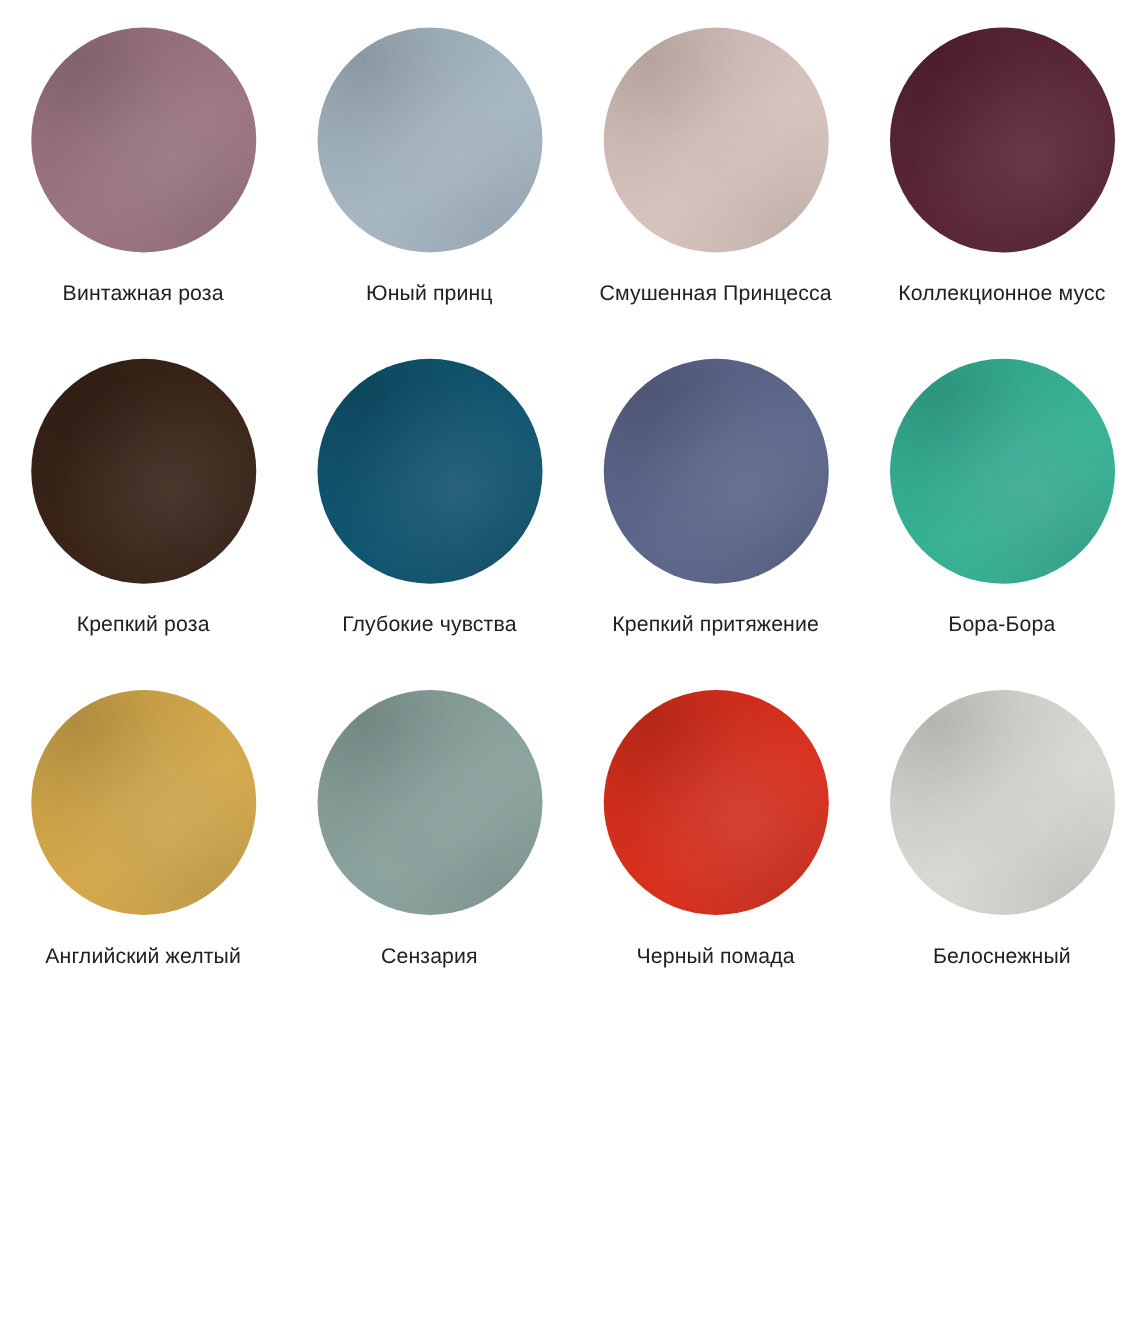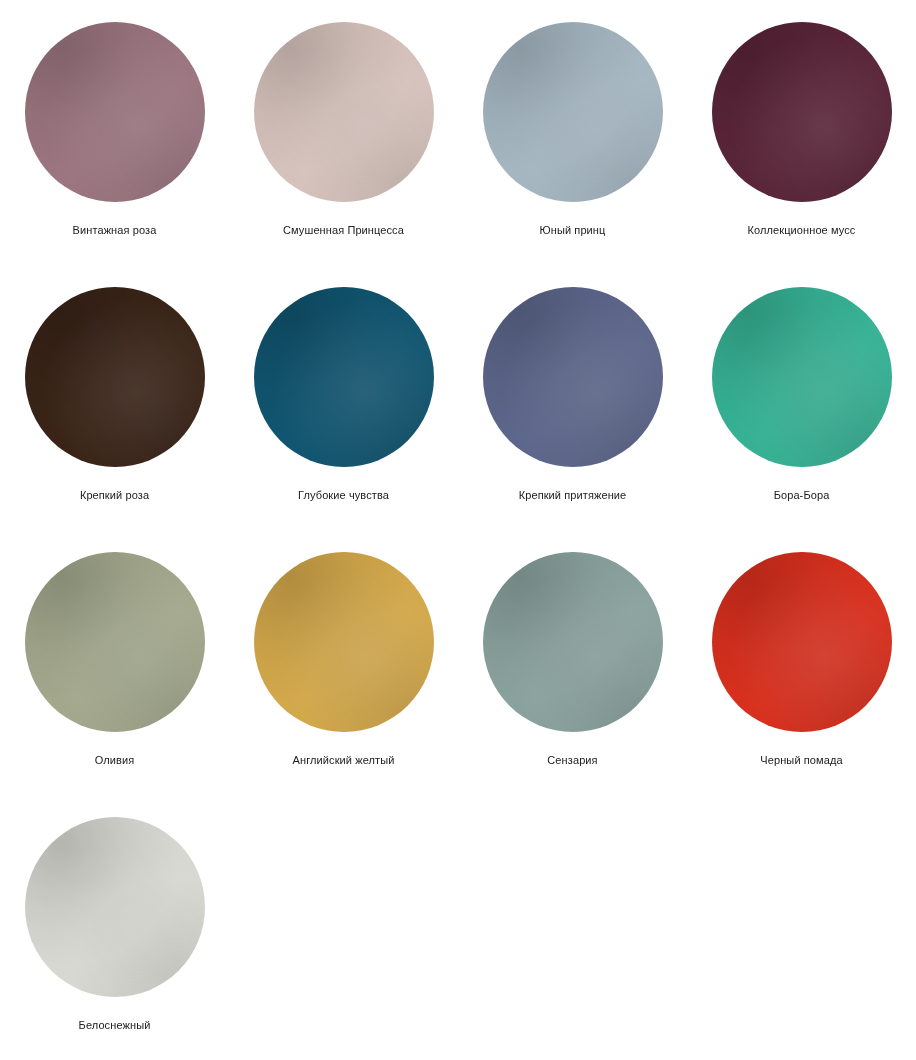--- a/index.html
+++ b/index.html
@@ -57,49 +57,49 @@
     border-radius: 50%;
     background:
       radial-gradient(circle at 62% 58%, rgba(255,255,255,0.10) 0%, rgba(255,255,255,0.04) 38%, rgba(255,255,255,0) 62%),
       radial-gradient(circle at 20% 14%, rgba(0,0,0,0.16) 0%, rgba(0,0,0,0.05) 34%, rgba(0,0,0,0) 58%),
       radial-gradient(circle at 84% 90%, rgba(0,0,0,0.10) 0%, rgba(0,0,0,0) 46%);
     pointer-events: none;
   }
 
   .swatch-label {
     margin-top: 22px;
-    font-size: 11px;
+    font-size: 17px;
     line-height: 1.25;
     text-align: right;
     color: #20201f;
     white-space: nowrap;
     letter-spacing: 0.1px;
   }
 </style>
 </head>
 <body style="background: rgb(255, 255, 255);">
 
 <div id="swatch-grid">
     <div class="swatch-cell">
       <div class="swatch-disc-wrap">
         <div class="swatch-disc" style="background: rgb(155, 117, 128);"></div>
       </div>
       <div class="swatch-label">Винтажная роза</div>
     </div>
     <div class="swatch-cell">
       <div class="swatch-disc-wrap">
+        <div class="swatch-disc" style="background: rgb(165, 182, 193);"></div>
+      </div>
+      <div class="swatch-label">Юный принц</div>
+    </div>
+    <div class="swatch-cell">
+      <div class="swatch-disc-wrap">
         <div class="swatch-disc" style="background: rgb(214, 194, 188);"></div>
       </div>
       <div class="swatch-label">Смушенная Принцесса</div>
-    </div>
-    <div class="swatch-cell">
-      <div class="swatch-disc-wrap">
-        <div class="swatch-disc" style="background: rgb(165, 182, 193);"></div>
-      </div>
-      <div class="swatch-label">Юный принц</div>
     </div>
     <div class="swatch-cell">
       <div class="swatch-disc-wrap">
         <div class="swatch-disc" style="background: rgb(90, 37, 57);"></div>
       </div>
       <div class="swatch-label">Коллекционное мусс</div>
     </div>
     <div class="swatch-cell">
       <div class="swatch-disc-wrap">
         <div class="swatch-disc" style="background: rgb(58, 36, 24);"></div>
@@ -119,26 +119,20 @@
       <div class="swatch-label">Крепкий притяжение</div>
     </div>
     <div class="swatch-cell">
       <div class="swatch-disc-wrap">
         <div class="swatch-disc" style="background: rgb(54, 177, 148);"></div>
       </div>
       <div class="swatch-label">Бора-Бора</div>
     </div>
     <div class="swatch-cell">
       <div class="swatch-disc-wrap">
-        <div class="swatch-disc" style="background: rgb(163, 168, 141);"></div>
-      </div>
-      <div class="swatch-label">Оливия</div>
-    </div>
-    <div class="swatch-cell">
-      <div class="swatch-disc-wrap">
         <div class="swatch-disc" style="background: rgb(211, 168, 75);"></div>
       </div>
       <div class="swatch-label">Английский желтый</div>
     </div>
     <div class="swatch-cell">
       <div class="swatch-disc-wrap">
         <div class="swatch-disc" style="background: rgb(138, 162, 157);"></div>
       </div>
       <div class="swatch-label">Сензария</div>
     </div>

